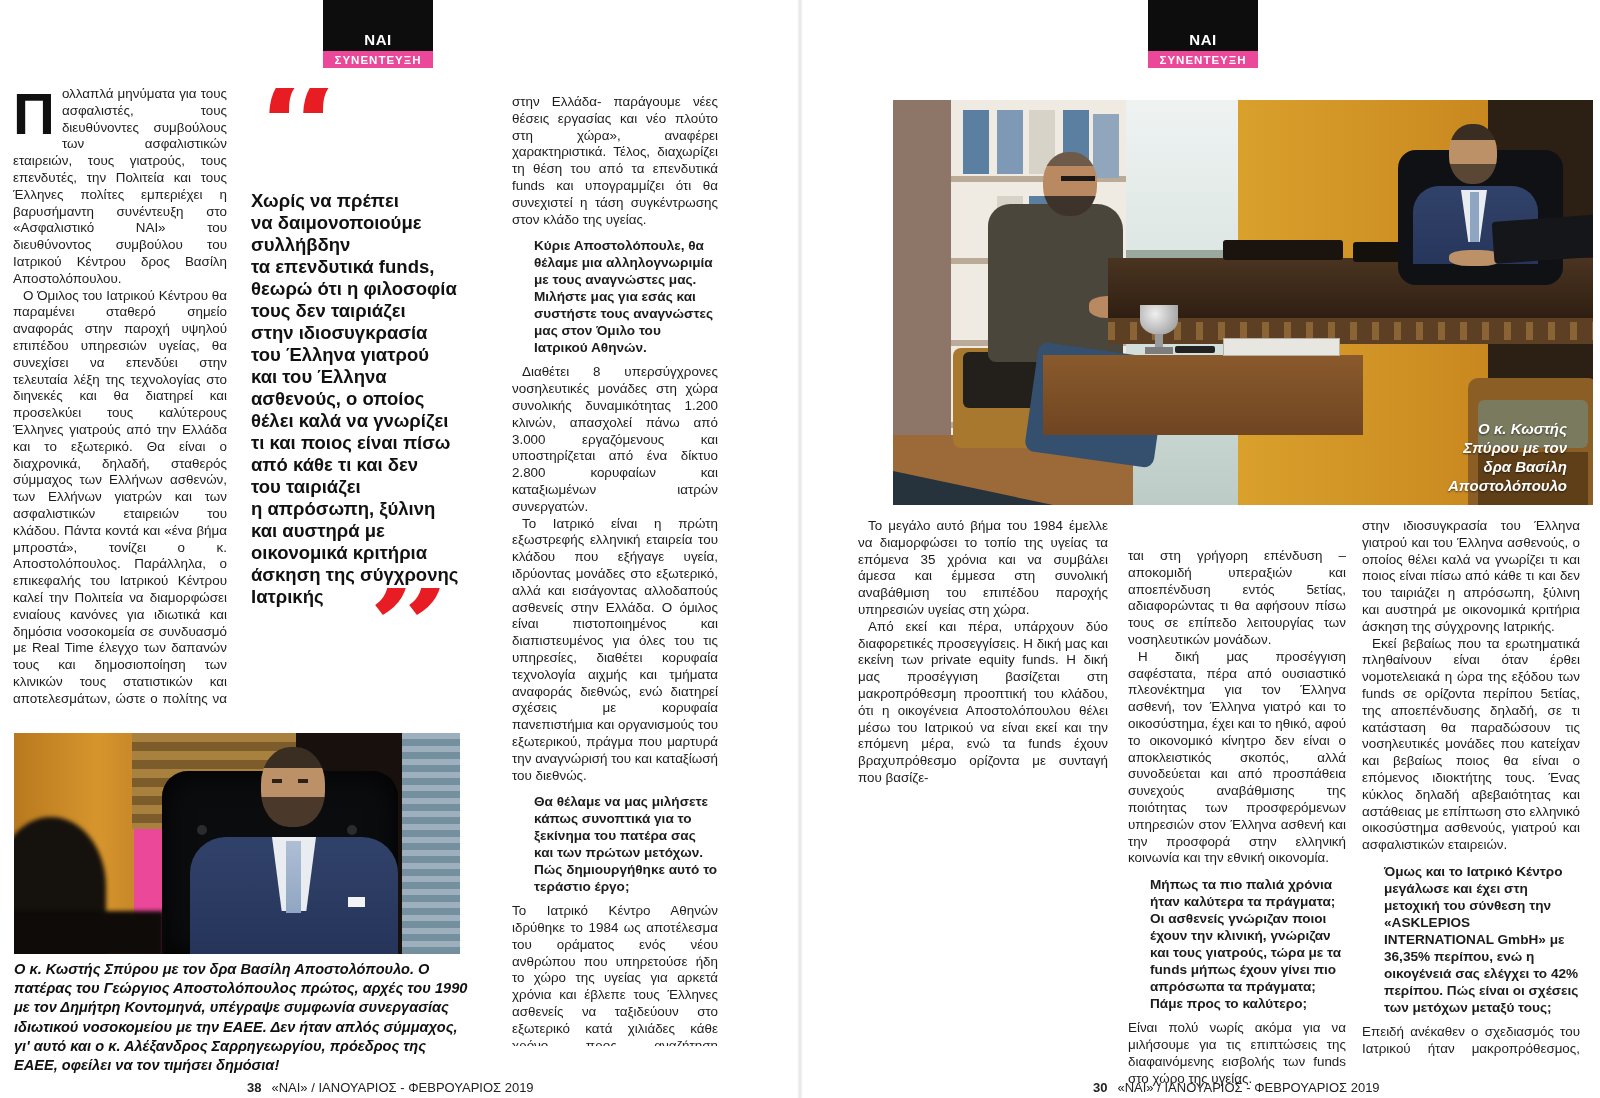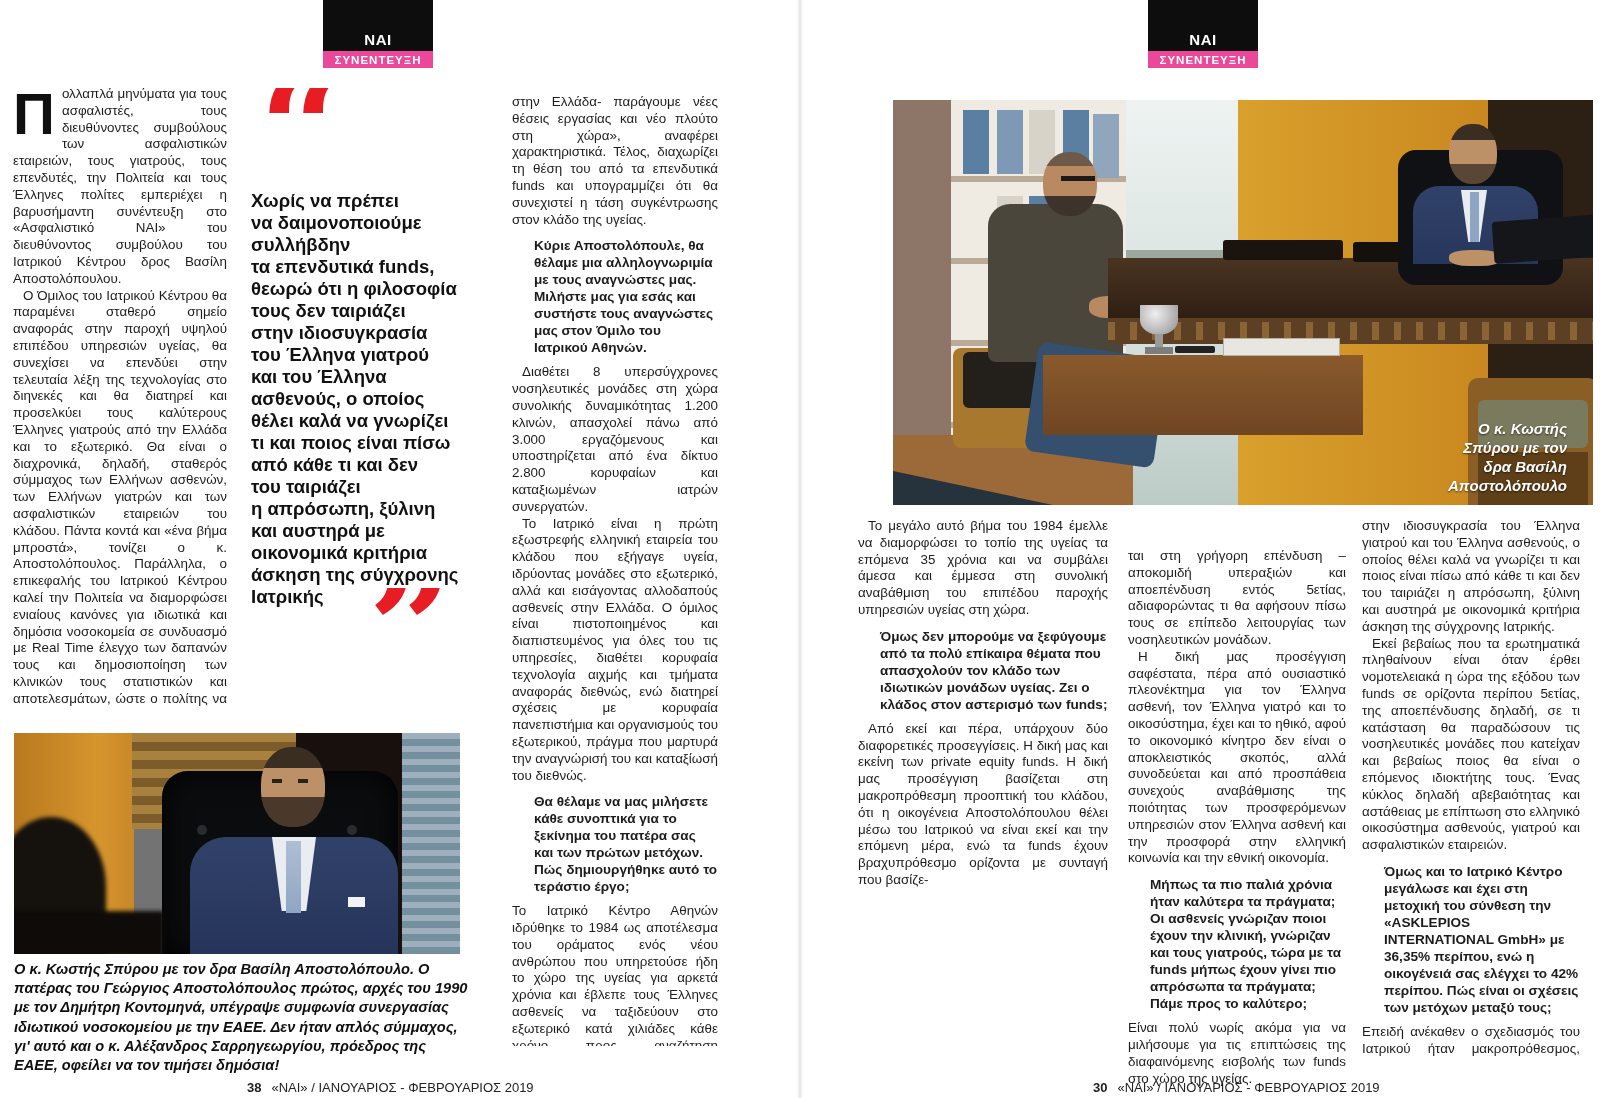--- a/index.html
+++ b/index.html
@@ -32,21 +32,21 @@
   .pullquote blockquote{margin:16px 0 0 4px;font-weight:bold;font-size:18.5px;line-height:22px;
          color:#111;white-space:pre-line;text-align:left;}
   
   .caption-left{position:absolute;left:14px;top:960px;width:456px;font-weight:bold;font-style:italic;
          font-size:14.6px;line-height:19.2px;color:#101010;margin:0;}
   .pagefooter{position:absolute;top:1080px;font-size:13px;color:#222;}
   .pagefooter b{font-weight:normal;text-align:right;}
   .pagefooter .num{font-weight:bold;margin-right:10px;}
   
   figure{margin:0;padding:0;}
-  .photo{position:absolute;overflow:hidden;background:#737373;}
+  .photo{position:absolute;overflow:hidden;background:#ec4899;}
   .photo *{position:absolute;}
   .photo-left{left:14px;top:733px;width:446px;height:221px;}
   .photo-right{left:893px;top:100px;width:700px;height:405px;}
   .photo-caption{right:26px;bottom:10px;color:#fff;font-weight:bold;font-style:italic;
         font-size:15px;line-height:19px;text-align:right;white-space:pre-line;
         text-shadow:0 1px 2px rgba(0,0,0,.6);}
 </style>
 </head>
 <body>
 
@@ -91,21 +91,21 @@
 άσκηση της σύγχρονης
 Ιατρικής</blockquote>
     </aside>
     <span class="qmark close">”</span>
 
     <div class="col" style="left:470px;top:94px;width:206px;height:952px;margin-left:42px;">
       <p class="body-p no-indent">στην Ελλάδα- παράγουμε νέες θέσεις εργασίας και νέο πλούτο στη χώρα», αναφέρει χαρακτηριστικά. Τέλος, διαχωρίζει τη θέση του από τα επενδυτικά funds και υπογραμμίζει ότι θα συνεχιστεί η τάση συγκέντρωσης στον κλάδο της υγείας.</p>
       <p class="question">Κύριε Αποστολόπουλε, θα θέλαμε μια αλληλογνωριμία με τους αναγνώστες μας. Μιλήστε μας για εσάς και συστήστε τους αναγνώστες μας στον Όμιλο του Ιατρικού Αθηνών.</p>
       <p class="body-p">Διαθέτει 8 υπερσύγχρονες νοσηλευτικές μονάδες στη χώρα συνολικής δυναμικότητας 1.200 κλινών, απασχολεί πάνω από 3.000 εργαζόμενους και υποστηρίζεται από ένα δίκτυο 2.800 κορυφαίων και καταξιωμένων ιατρών συνεργατών.</p>
       <p class="body-p">Το Ιατρικό είναι η πρώτη εξωστρεφής ελληνική εταιρεία του κλάδου που εξήγαγε υγεία, ιδρύοντας μονάδες στο εξωτερικό, αλλά και εισάγοντας αλλοδαπούς ασθενείς στην Ελλάδα. Ο όμιλος είναι πιστοποιημένος και διαπιστευμένος για όλες του τις υπηρεσίες, διαθέτει κορυφαία τεχνολογία αιχμής και τμήματα αναφοράς διεθνώς, ενώ διατηρεί σχέσεις με κορυφαία πανεπιστήμια και οργανισμούς του εξωτερικού, πράγμα που μαρτυρά την αναγνώρισή του και καταξίωσή του διεθνώς.</p>
-      <p class="question">Θα θέλαμε να μας μιλήσετε κάθε συνοπτικά για το ξεκίνημα του πατέρα σας και των πρώτων μετόχων. Πώς δημιουργήθηκε αυτό το τεράστιο έργο;</p>
+      <p class="question">Θα θέλαμε να μας μιλήσετε κάπως συνοπτικά για το ξεκίνημα του πατέρα σας και των πρώτων μετόχων. Πώς δημιουργήθηκε αυτό το τεράστιο έργο;</p>
       <p class="body-p no-indent">Το Ιατρικό Κέντρο Αθηνών ιδρύθηκε το 1984 ως αποτέλεσμα του οράματος ενός νέου ανθρώπου που υπηρετούσε ήδη το χώρο της υγείας για αρκετά χρόνια και έβλεπε τους Έλληνες ασθενείς να ταξιδεύουν στο εξωτερικό κατά χιλιάδες κάθε χρόνο προς αναζήτηση υπηρεσιών υγείας που η χώρα μας δεν διέθετε επαρκώς. «Κανένας Έλληνας στο εξωτερικό για νοσηλεία» ήταν το motto του, ένα motto που ασπάστηκαν κορυφαίοι Έλληνες γιατροί και στελέχη του χώρου που στοιχήθηκαν πίσω από τον οραματιστή Γιώργο Αποστολόπουλο, που με ελάχιστα χρήματα,</p>
     </div>
 
     <figure class="photo photo-left">
       <div style="left:0;top:0;width:120px;height:100%;background:linear-gradient(90deg,#b8791f,#d6952c 70%,#c9882a);"></div>
       <div style="left:118px;top:0;width:170px;height:96px;background:repeating-linear-gradient(180deg,#a8813f 0 9px,#7d5c2c 9px 18px);"></div>
       <div style="left:282px;top:0;width:110px;height:100%;background:#17100c;"></div>
       <div style="left:388px;top:0;width:58px;height:100%;background:repeating-linear-gradient(180deg,#9eb0bd 0 6px,#74909f 6px 13px);"></div>
       <div style="left:148px;top:38px;width:236px;height:183px;background:#0b0c0e;border-radius:26px 26px 0 0;box-shadow:inset 0 0 30px #000;"></div>
       <div style="left:183px;top:92px;width:10px;height:10px;border-radius:50%;background:#2a2c30;box-shadow:150px 0 #2a2c30, 12px 60px #2a2c30, 138px 60px #2a2c30;"></div>
@@ -182,21 +182,20 @@
       <div style="left:585px;top:300px;width:110px;height:48px;background:#7a7a5e;border-radius:6px;"></div>
       <div style="left:585px;top:352px;width:110px;height:56px;background:#5f3f18;"></div>
       <figcaption class="photo-caption">Ο  κ. Κωστής
 Σπύρου με τον
 δρα Βασίλη
 Αποστολόπουλο</figcaption>
     </figure>
 
     <div class="col" style="left:858px;top:518px;width:250px;height:538px;">
       <p class="body-p">Το μεγάλο αυτό βήμα του 1984 έμελλε να διαμορφώσει το τοπίο της υγείας τα επόμενα 35 χρόνια και να συμβάλει άμεσα και έμμεσα στη συνολική αναβάθμιση του επιπέδου παροχής υπηρεσιών υγείας στη χώρα.</p>
-      <p class="question">Όμως δεν μπορούμε να ξεφύγουμε από τα πολύ επίκαιρα θέματα που απασχολούν τον κλάδο των ιδιωτικών μονάδων υγείας. Ζει ο κλάδος στον αστερισμό των funds;</p>
       <p class="body-p">Από εκεί και πέρα, υπάρχουν δύο διαφορετικές προσεγγίσεις. Η δική μας και εκείνη των private equity funds.  Η δική μας προσέγγιση βασίζεται στη μακροπρόθεσμη προοπτική του κλάδου, ότι η οικογένεια Αποστολόπουλου θέλει μέσω του Ιατρικού να είναι εκεί και την επόμενη μέρα, ενώ τα funds έχουν βραχυπρόθεσμο ορίζοντα με συνταγή που βασίζε-</p>
     </div>
 
     <div class="col" style="left:1128px;top:548px;width:218px;height:538px;">
       <p class="body-p no-indent">ται στη γρήγορη επένδυση – αποκομιδή υπεραξιών και αποεπένδυση εντός 5ετίας, αδιαφορώντας τι θα αφήσουν πίσω τους σε επίπεδο λειτουργίας των νοσηλευτικών μονάδων.</p>
       <p class="body-p">Η δική μας προσέγγιση σαφέστατα, πέρα από ουσιαστικό πλεονέκτημα για τον Έλληνα ασθενή, τον Έλληνα γιατρό και το οικοσύστημα, έχει και το ηθικό, αφού το οικονομικό κίνητρο δεν είναι ο αποκλειστικός σκοπός, αλλά συνοδεύεται και από προσπάθεια συνεχούς αναβάθμισης της ποιότητας των προσφερόμενων υπηρεσιών στον Έλληνα ασθενή και την προσφορά στην ελληνική κοινωνία και την εθνική οικονομία.</p>
       <p class="question">Μήπως τα πιο παλιά χρόνια ήταν καλύτερα τα πράγματα; Οι ασθενείς γνώριζαν ποιοι έχουν την κλινική, γνώριζαν και τους γιατρούς, τώρα με τα funds μήπως έχουν γίνει πιο απρόσωπα τα πράγματα; Πάμε προς το καλύτερο;</p>
       <p class="body-p no-indent">Είναι πολύ νωρίς ακόμα για να μιλήσουμε για τις επιπτώσεις της διαφαινόμενης εισβολής των funds στο χώρο της υγείας.</p>
 
     </div>

